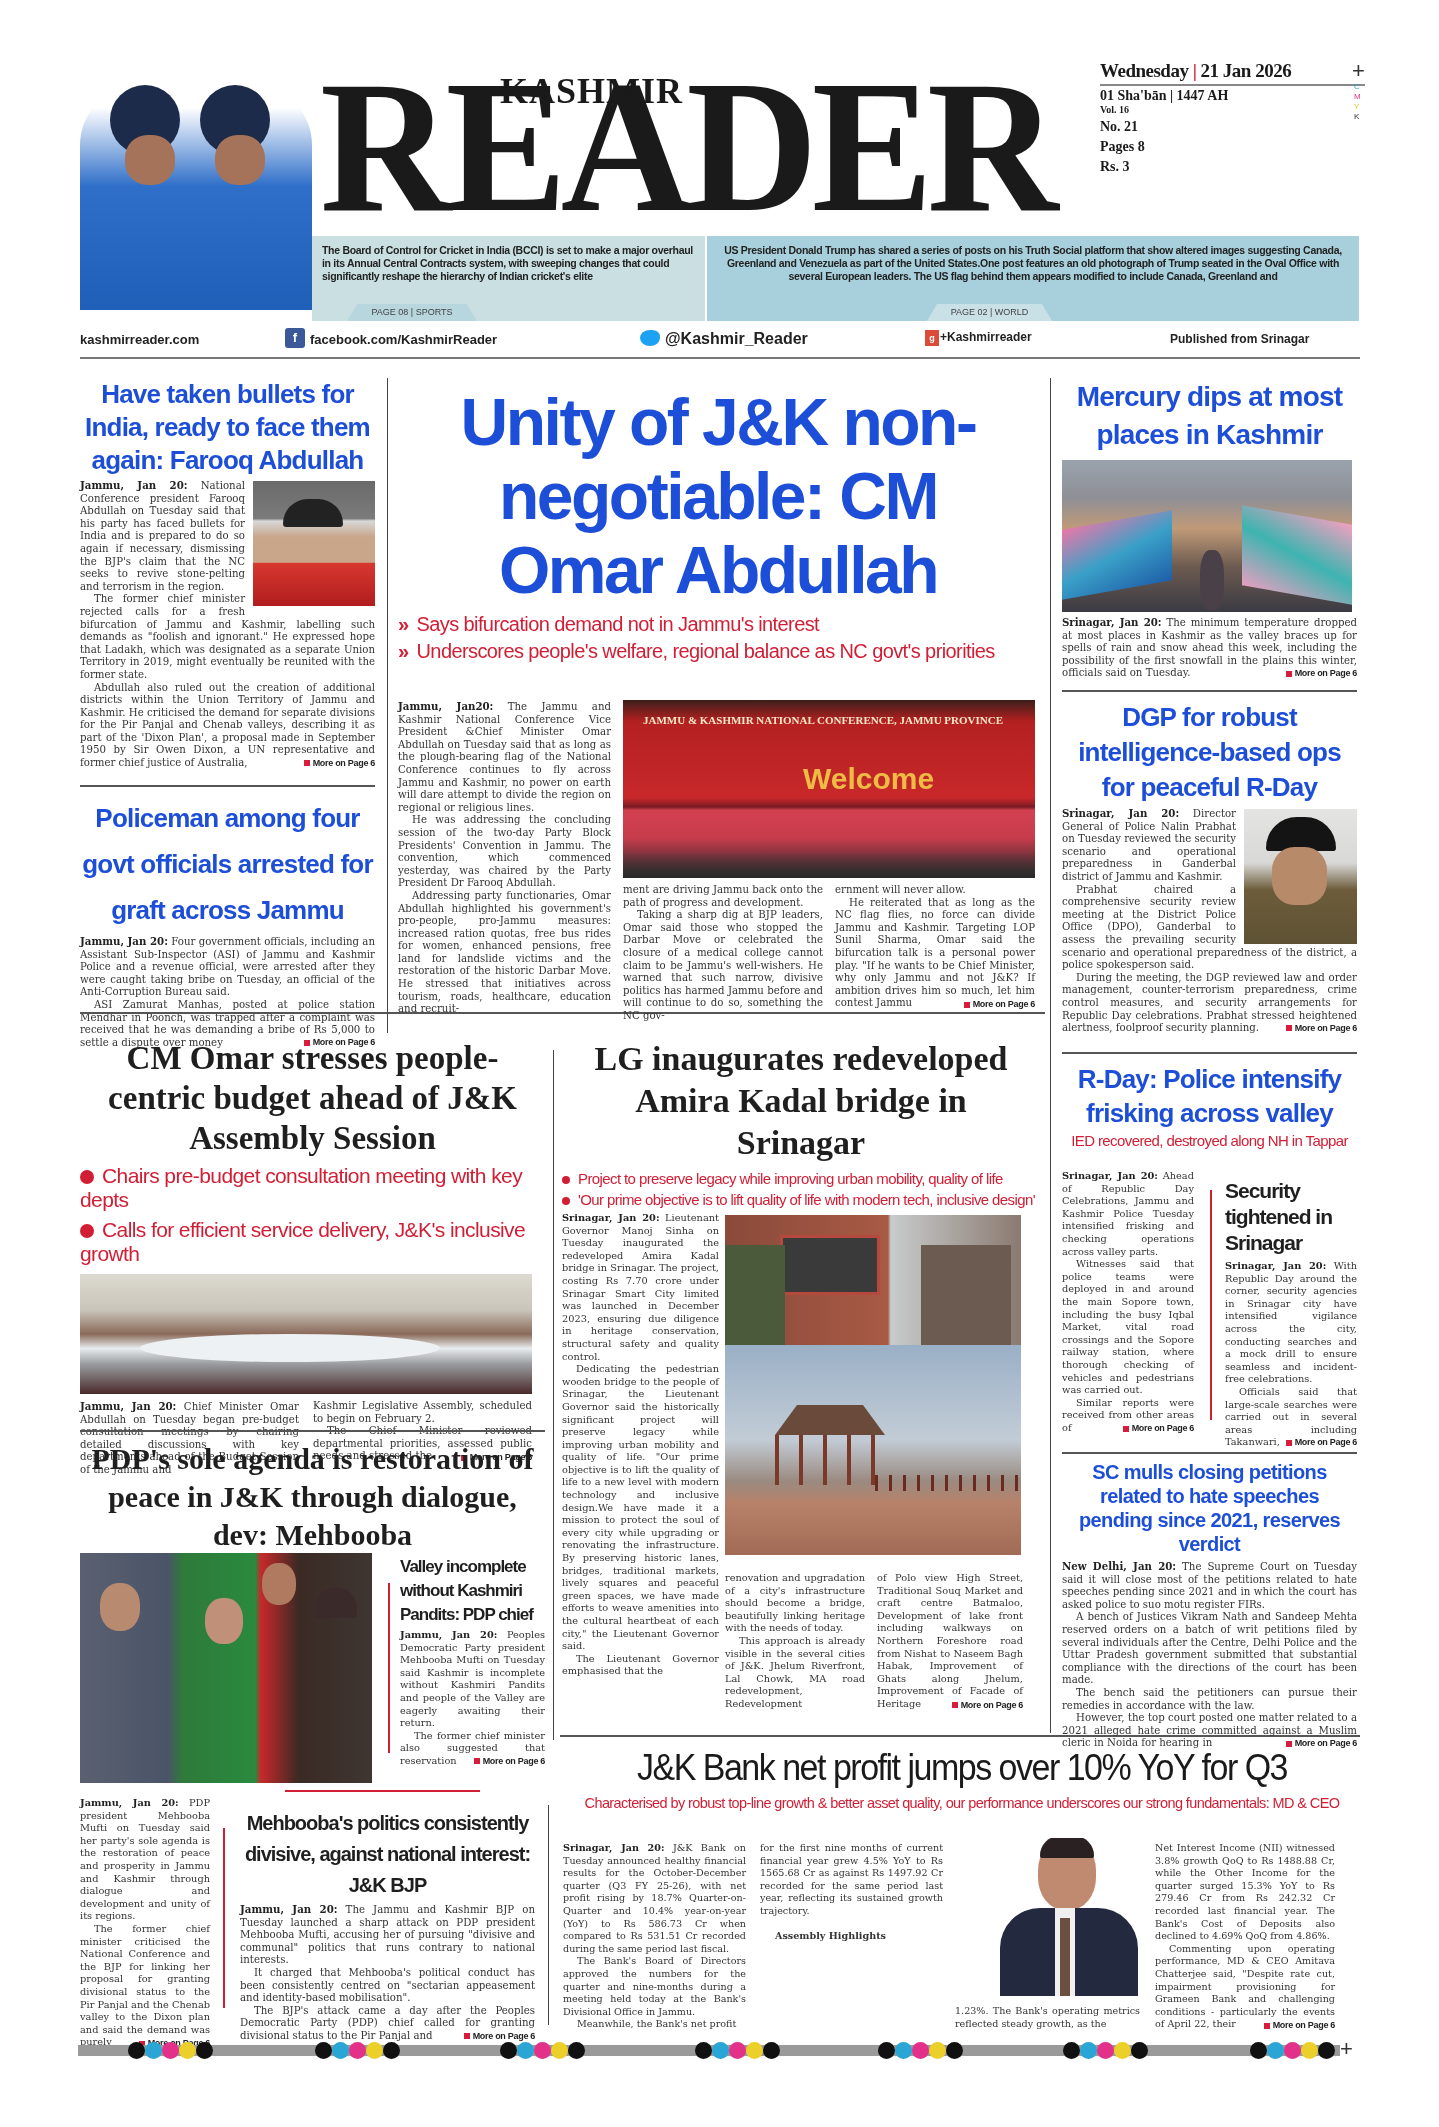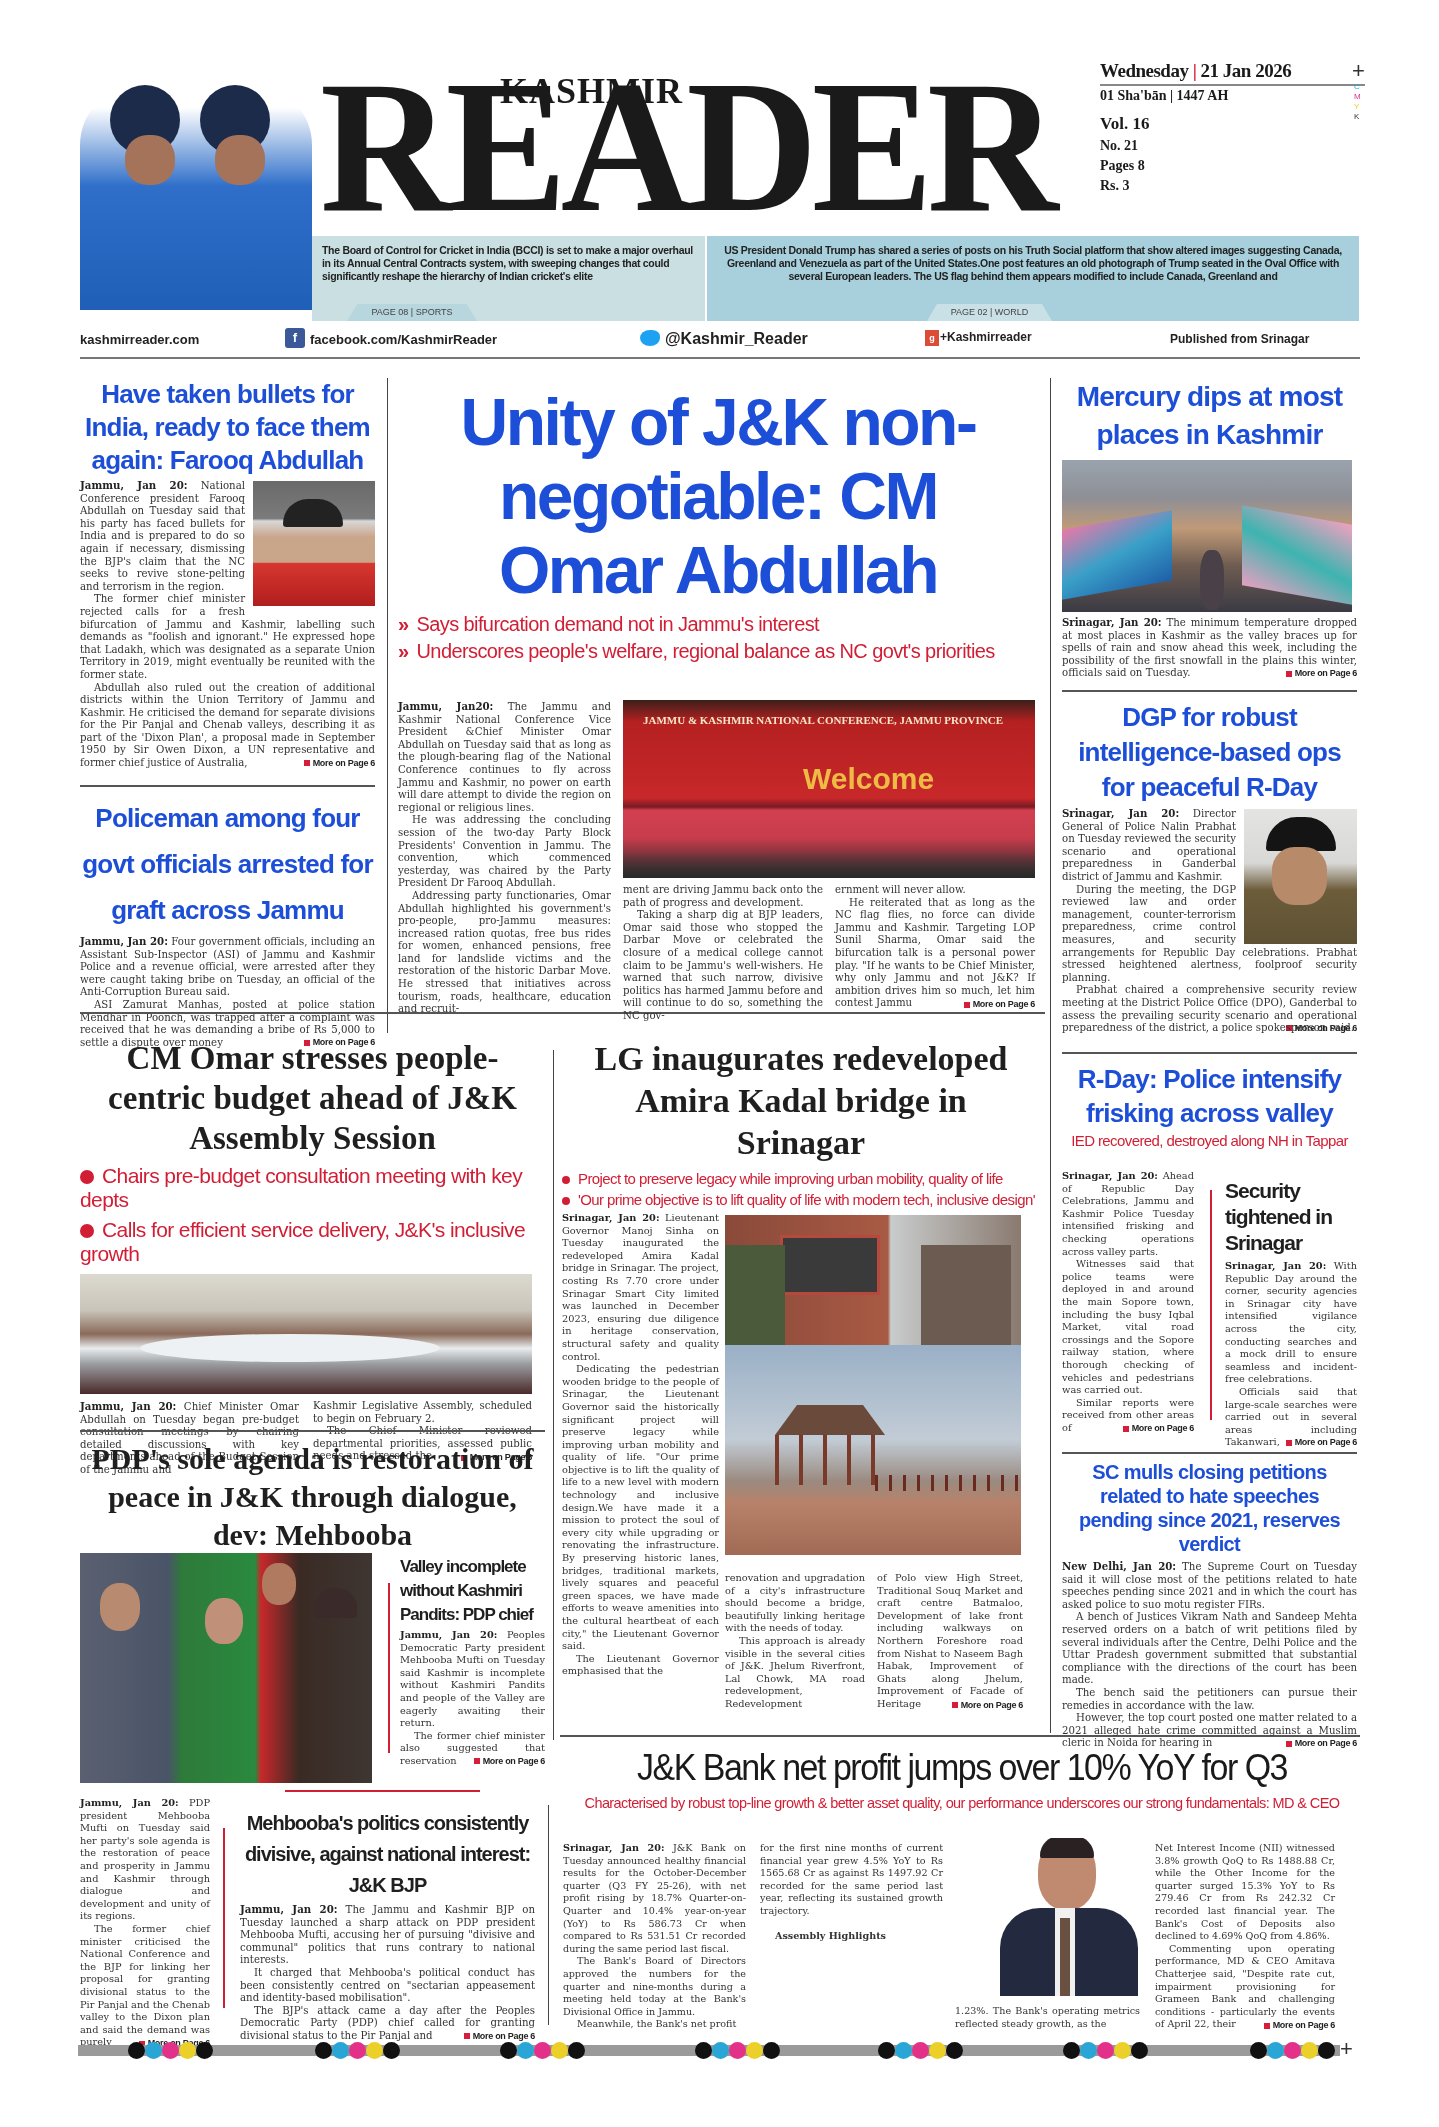--- a/index.html
+++ b/index.html
@@ -35,21 +35,21 @@
 <div class="abs" style="left:320px;top:62px;font-family:'Liberation Serif',serif;font-weight:bold;font-size:182px;line-height:170px;color:#1a1a1a;letter-spacing:-6px;transform:scaleY(1.04)">READER</div>
 <div class="abs" style="left:500px;top:70px;font-family:'Liberation Serif',serif;font-weight:bold;font-size:36px;color:#1a1a1a;letter-spacing:1px">KASHMIR</div>
 
 <div class="abs" style="left:1100px;top:60px;width:265px;font-family:Liberation Serif, serif;font-weight:bold;color:#1a1a1a">
   <div style="font-size:19px;border-bottom:2px solid #888;padding-bottom:2px;letter-spacing:-0.5px">
     <span>Wednesday</span>
     <span style="color:#d21e35">|</span>
     <span>21  Jan  2026</span>
   </div>
   <div style="font-size:14px;margin-top:2px">01  Sha'bān  |  1447 AH</div>
-  <div style="font-size:17px;margin-top:10px">Vol. 16</div>
+  <div style="font-size:10px;margin-top:0">Vol. 16</div>
   <div style="font-size:14px;margin-top:4px">No. 21</div>
   <div style="font-size:14px;margin-top:4px">Pages 8</div>
   <div style="font-size:14px;margin-top:4px">Rs. 3</div>
 </div>
 <div class="abs" style="left:1352px;top:58px;font-size:22px;color:#333;font-family:'Liberation Sans',sans-serif">+</div>
 <div class="abs" style="left:1354px;top:82px;font-size:8px;line-height:10px;font-family:'Liberation Sans',sans-serif;width:8px;word-wrap:break-word">
   <span style="color:#2aa6d6">C</span><br><span style="color:#e3318a">M</span><br><span style="color:#e8c92a">Y</span><br><span style="color:#333">K</span>
 </div>
 
 <div class="abs" style="left:312px;top:236px;width:393px;height:85px;background:#c9dfe2">
@@ -142,22 +142,22 @@
 <div class="rule" style="left:1062px;top:690px;width:295px"></div>
 
 <div class="abs" style="left:1062px;top:700px;width:295px">
   <h2 class="hl" style="font-size:26px;line-height:35px;letter-spacing:-0.8px">DGP for robust intelligence-based ops for peaceful R-Day</h2>
   <div class="photo" style="position:relative;float:right;width:113px;height:135px;margin:4px 0 2px 8px;background:linear-gradient(180deg,#e4e4e2 0%,#d8d8d6 40%,#6c5c3a 60%,#5e5234 100%)">
     <div style="position:absolute;left:22px;top:8px;width:70px;height:34px;background:#141414;border-radius:40px 40px 4px 4px"></div>
     <div style="position:absolute;left:28px;top:38px;width:55px;height:58px;background:#b78a6a;border-radius:40%"></div>
   </div>
   <div class="body" style="margin-top:2px">
     <p class="first"><span class="dl">Srinagar, Jan 20:</span> <span>Director General of Police Nalin Prabhat on Tuesday reviewed the security scenario and operational preparedness in Ganderbal district of Jammu and Kashmir.</span></p>
+    <p>Prabhat chaired a comprehensive security review meeting at the District Police Office (DPO), Ganderbal to assess the prevailing security scenario and operational preparedness of the district, a police spokesperson said.</p>
     <p>During the meeting, the DGP reviewed law and order management, counter-terrorism preparedness, crime control measures, and security arrangements for Republic Day celebrations. Prabhat stressed heightened alertness, foolproof security planning.</p>
-    <p>Prabhat chaired a comprehensive security review meeting at the District Police Office (DPO), Ganderbal to assess the prevailing security scenario and operational preparedness of the district, a police spokesperson said.</p>
   </div>
   <div class="more" style="margin-top:-12px">More on Page 6</div>
 </div>
 <div class="rule" style="left:1062px;top:1052px;width:295px"></div>
 
 <div class="abs" style="left:80px;top:1038px;width:465px">
   <h2 class="hls" style="font-size:33px;line-height:40px;padding:0 25px">CM Omar stresses people-centric budget ahead of J&amp;K Assembly Session</h2>
   <div class="red" style="font-size:21px;margin-top:6px"><span class="bullet-dot"></span><span>Chairs pre-budget consultation meeting with key depts</span></div>
   <div class="red" style="font-size:21px;margin-top:6px"><span class="bullet-dot"></span><span>Calls for efficient service delivery, J&amp;K's inclusive growth</span></div>
   <div class="photo" style="position:relative;margin-top:8px;width:452px;height:120px;background:linear-gradient(180deg,#dcd9d0 0%,#c9c5ba 30%,#8a6a5a 50%,#e8ecee 62%,#9a9ca0 75%,#4a2a2a 100%)">

